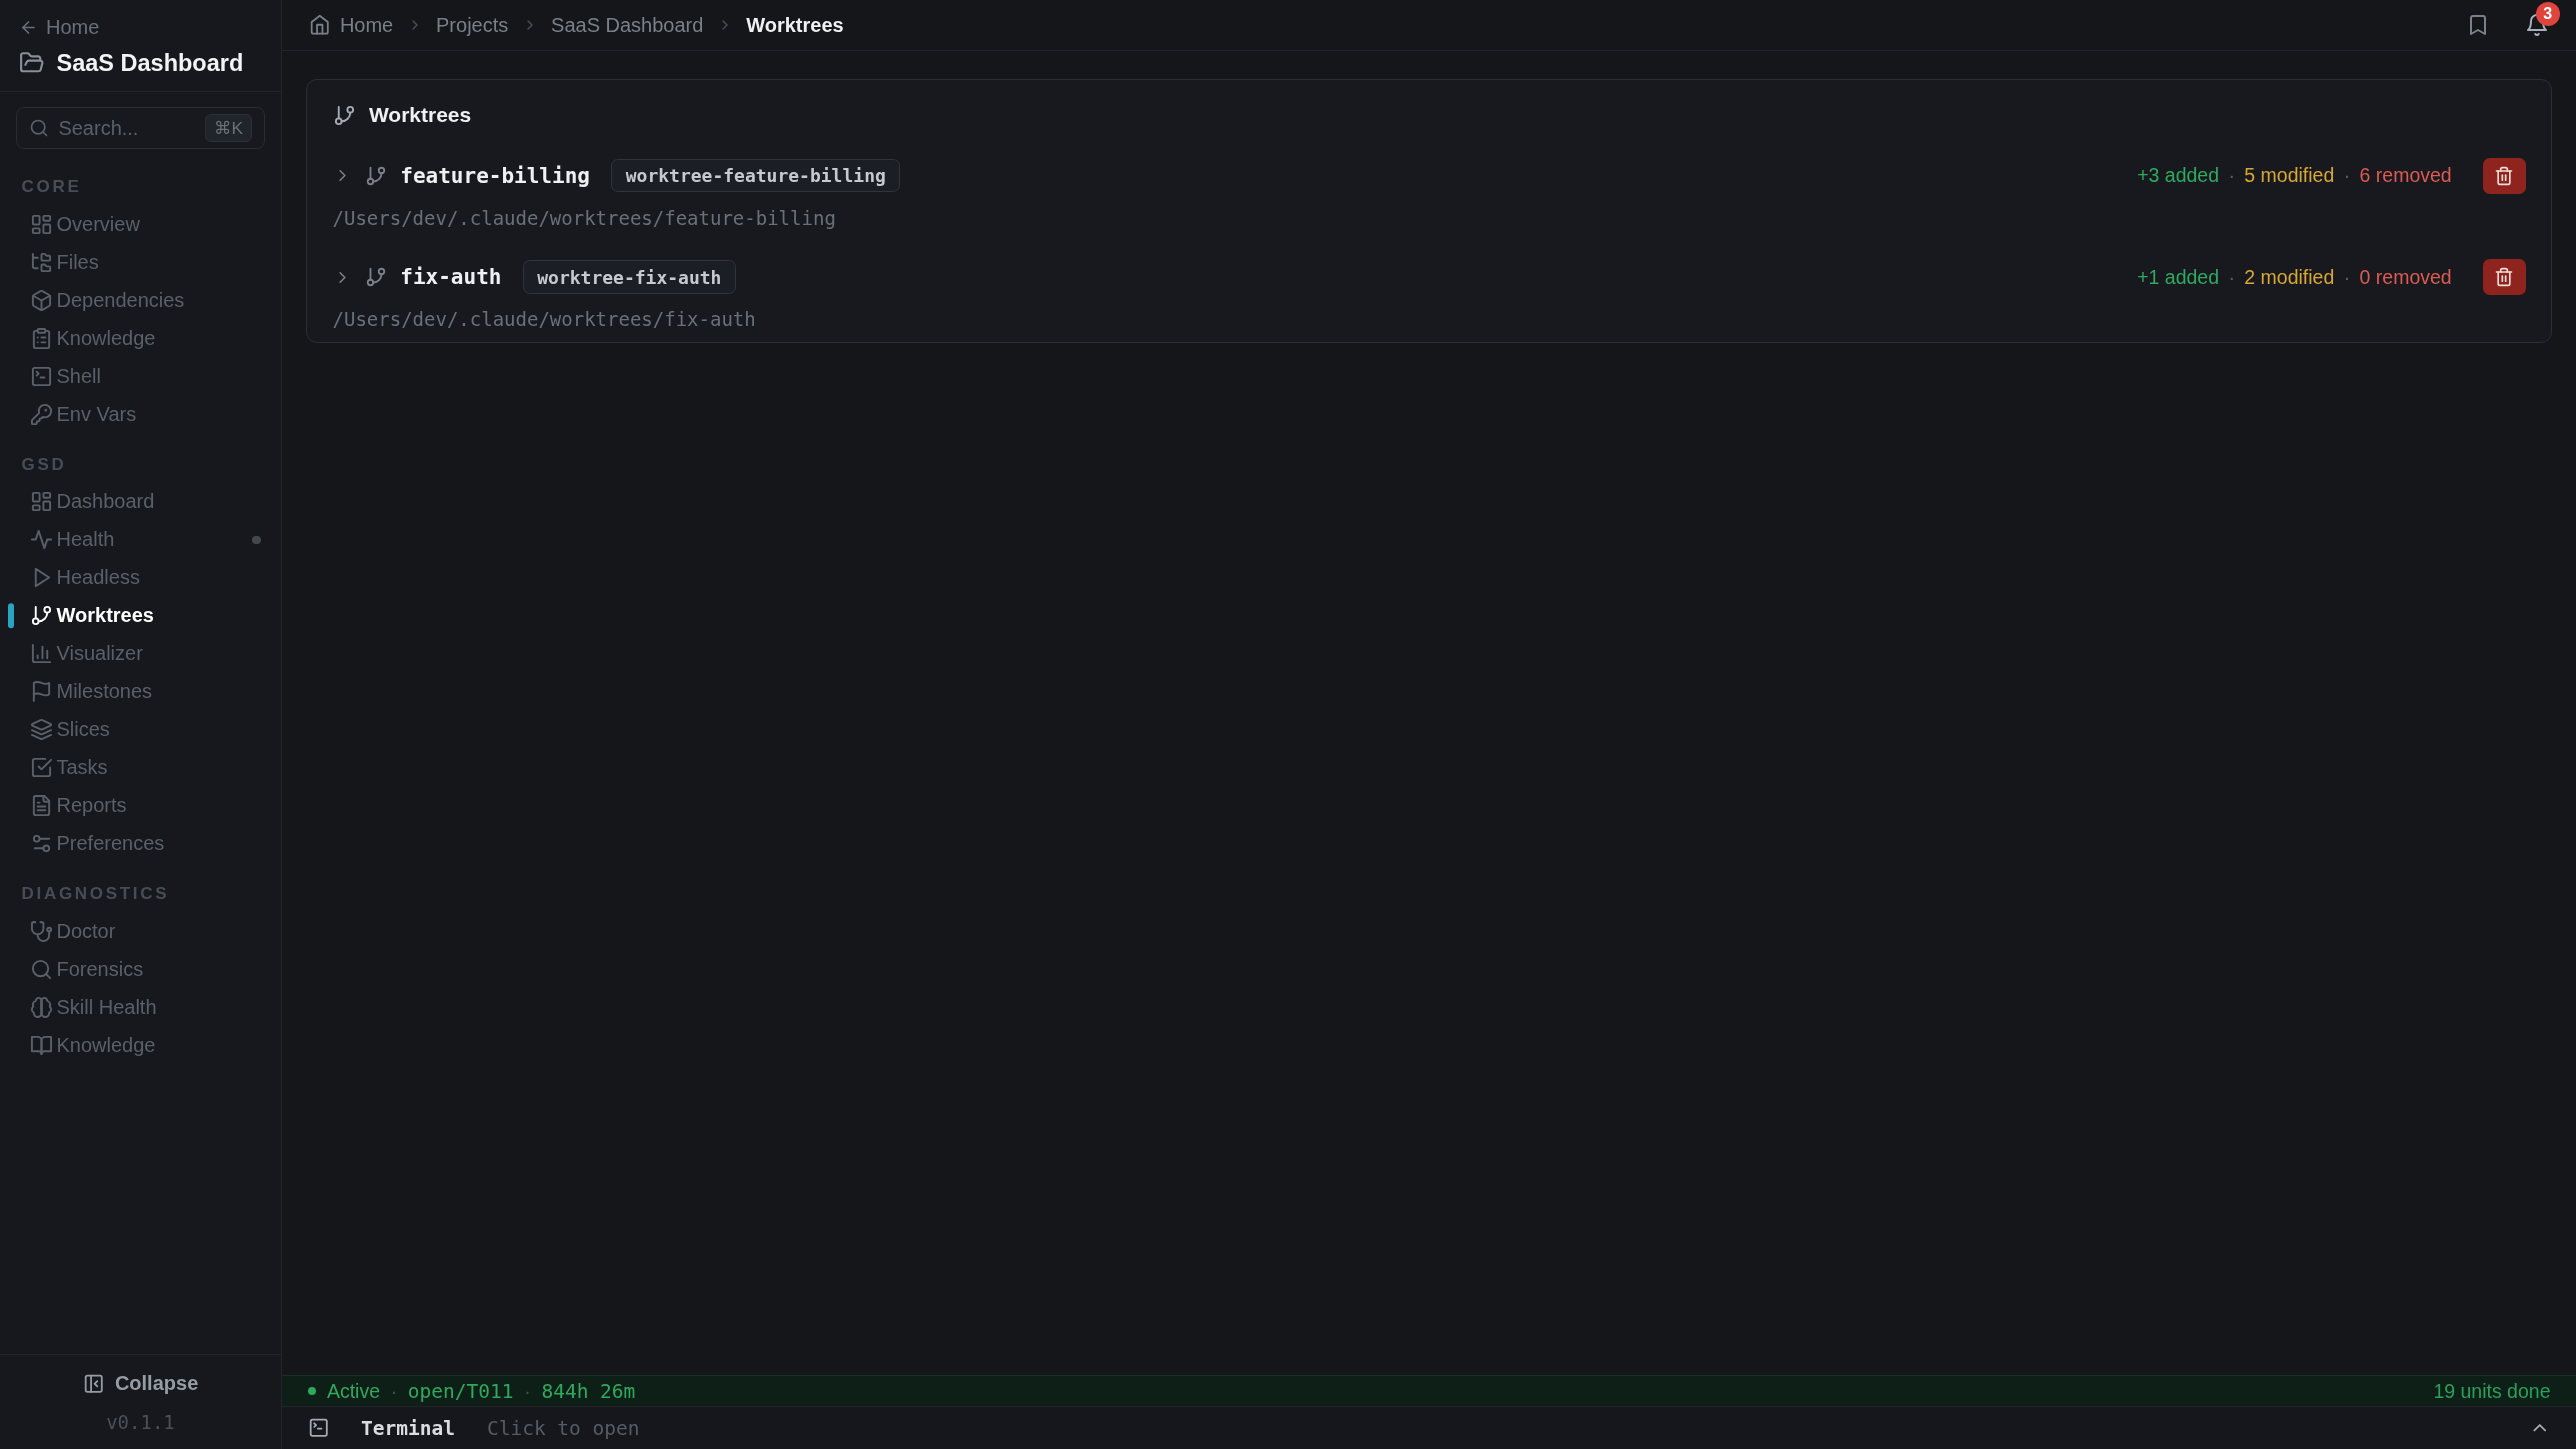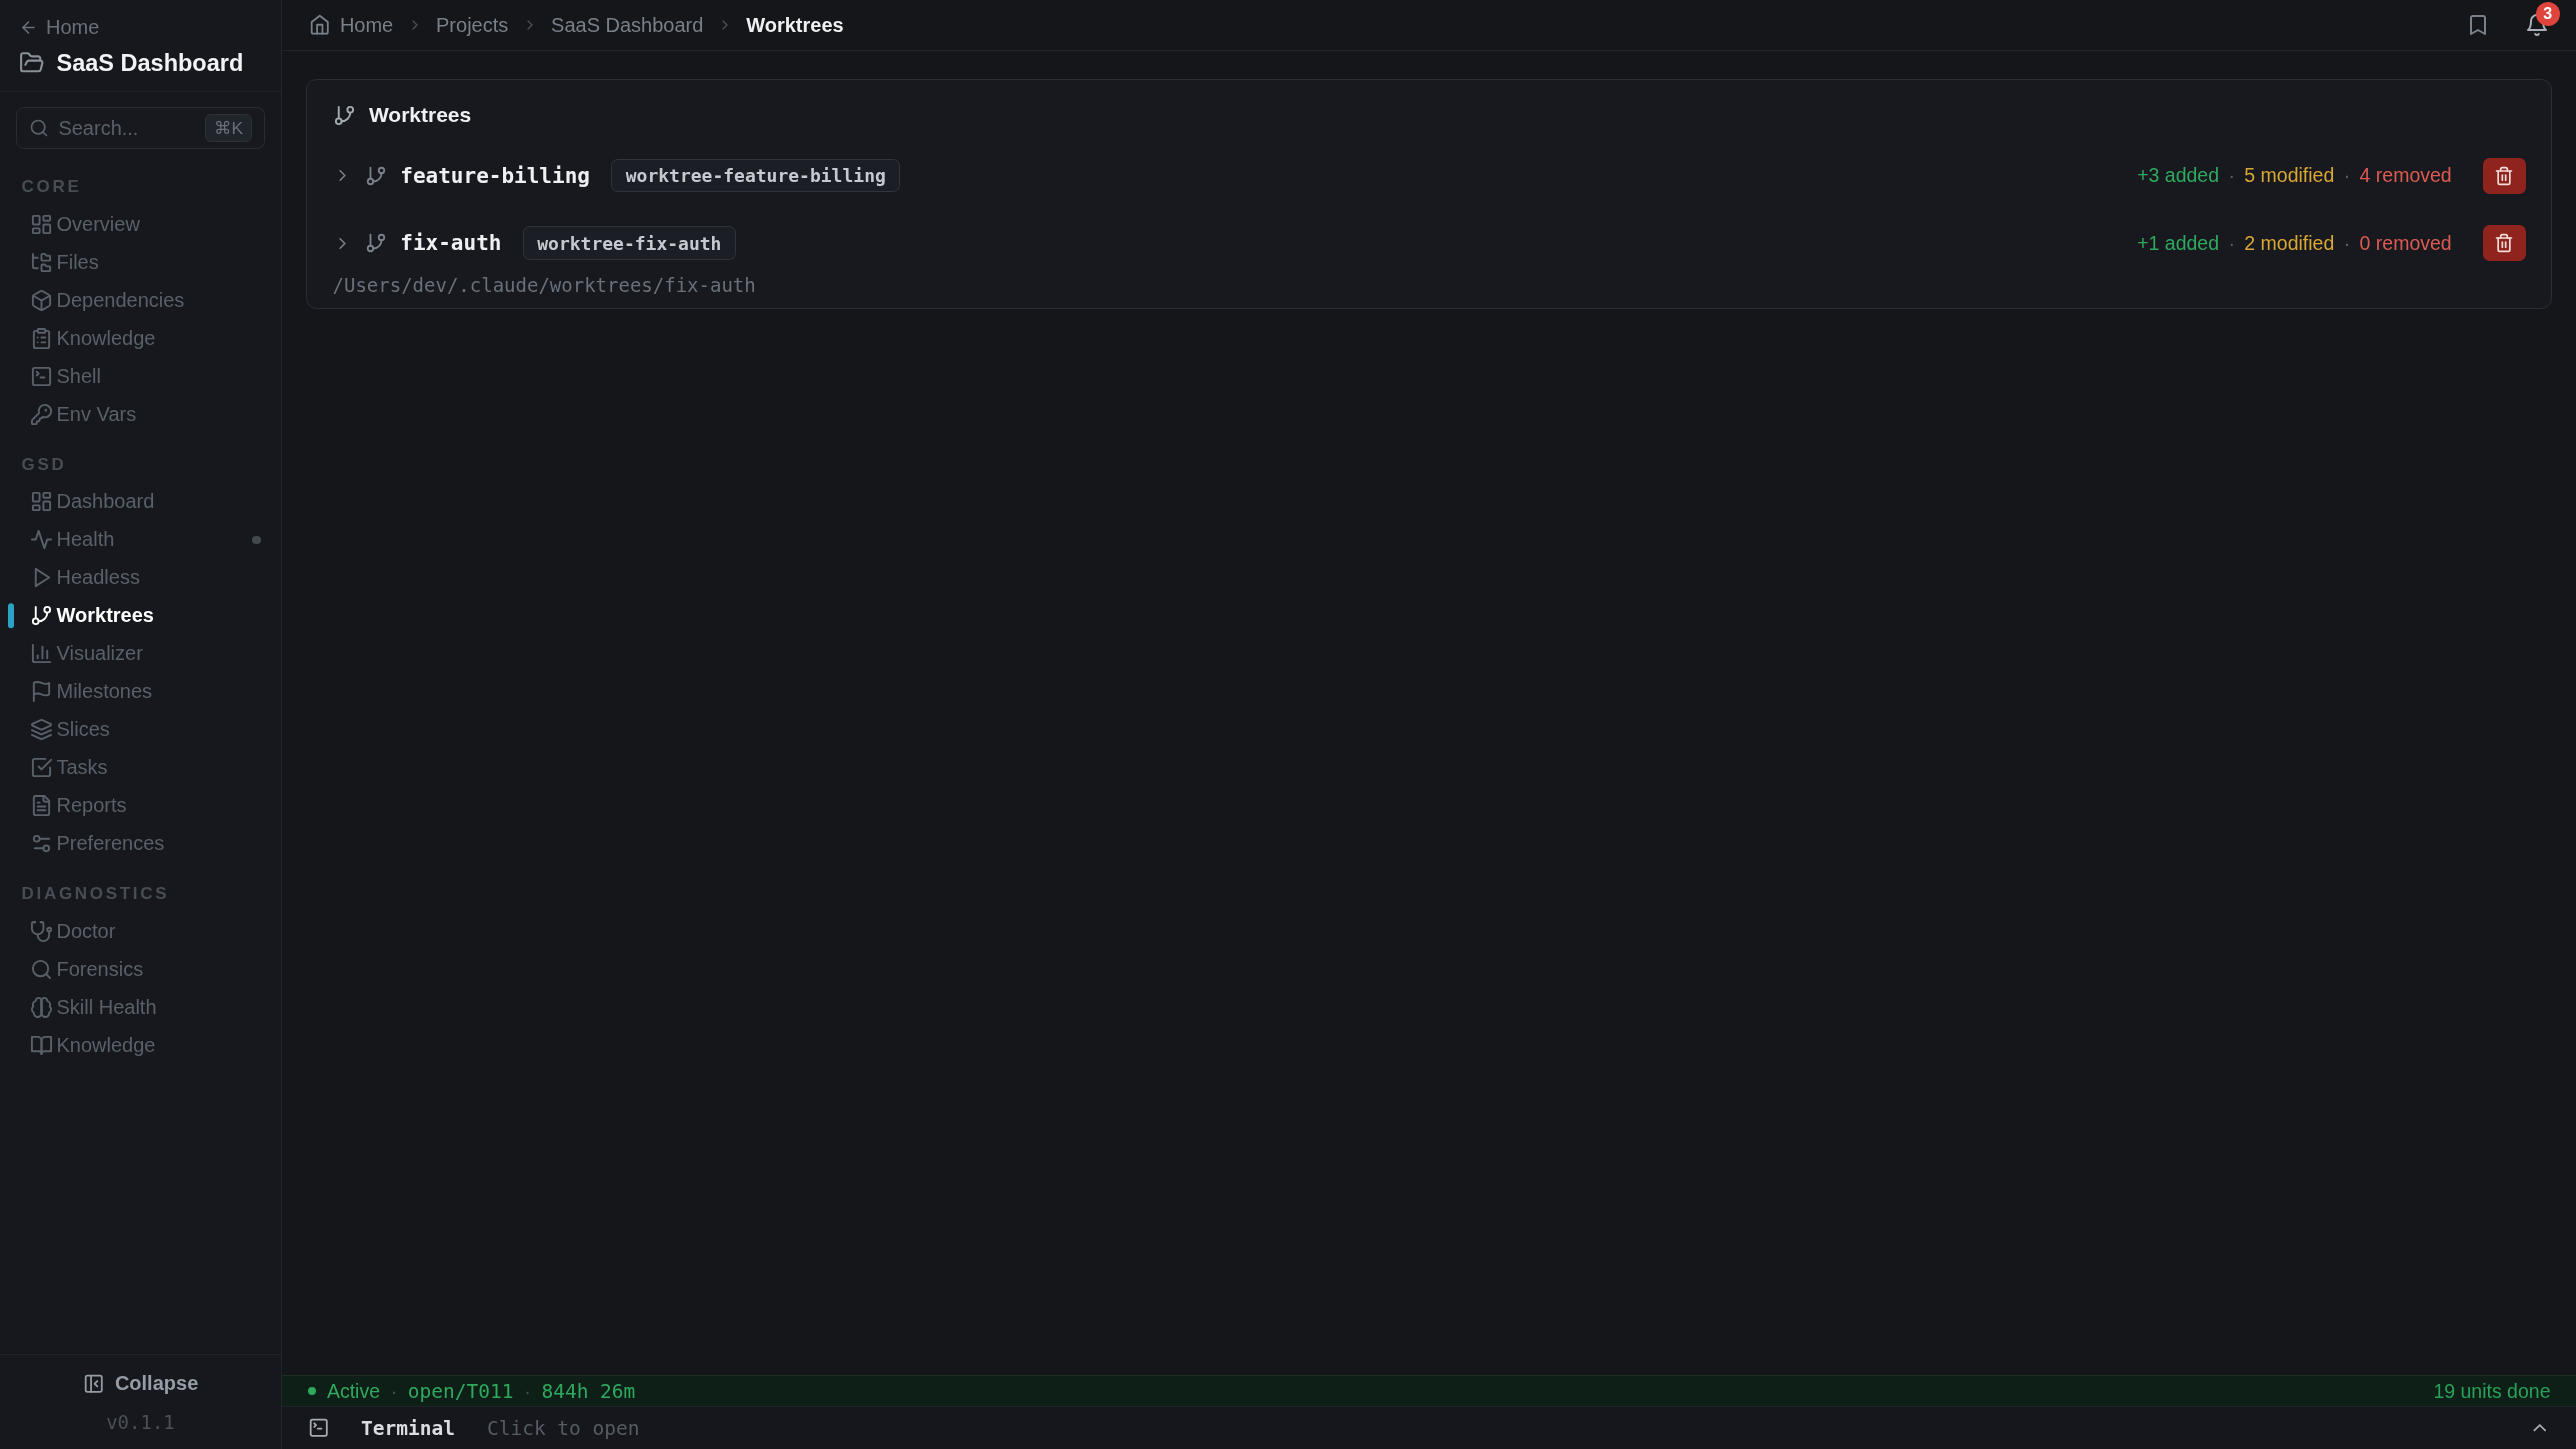--- a/index.html
+++ b/index.html
@@ -484,28 +484,29 @@
             <svg class="ic branch-ic" viewBox="0 0 33 33" width="22" height="22">
                 <use href="#i-branch"></use>
               </svg>
             <span class="wt-branch">feature-billing</span>
             <span class="wt-tag">worktree-feature-billing</span>
             <span class="wt-stats">
               <span class="stat-added">+3 added</span>
               <span class="stat-sep">·</span>
               <span class="stat-modified">5 modified</span>
               <span class="stat-sep">·</span>
-              <span class="stat-removed">4 removed</span>
+              <span class="stat-removed">6 removed</span>
             </span>
             <button class="del-btn">
               <svg class="ic" viewBox="0 0 30 30" width="20" height="20">
                   <use href="#i-trash"></use>
                 </svg>
             </button>
           </div>
+          <div class="wt-path mono">/Users/dev/.claude/worktrees/feature-billing</div>
         </div>
 
         <div class="wt-block">
           <div class="wt-row">
             <button class="chev-btn">
               <svg class="ic" viewBox="0 0 28 28" width="19" height="19">
                   <use href="#i-chev-right"></use>
                 </svg>
             </button>
             <svg class="ic branch-ic" viewBox="0 0 33 33" width="22" height="22">

